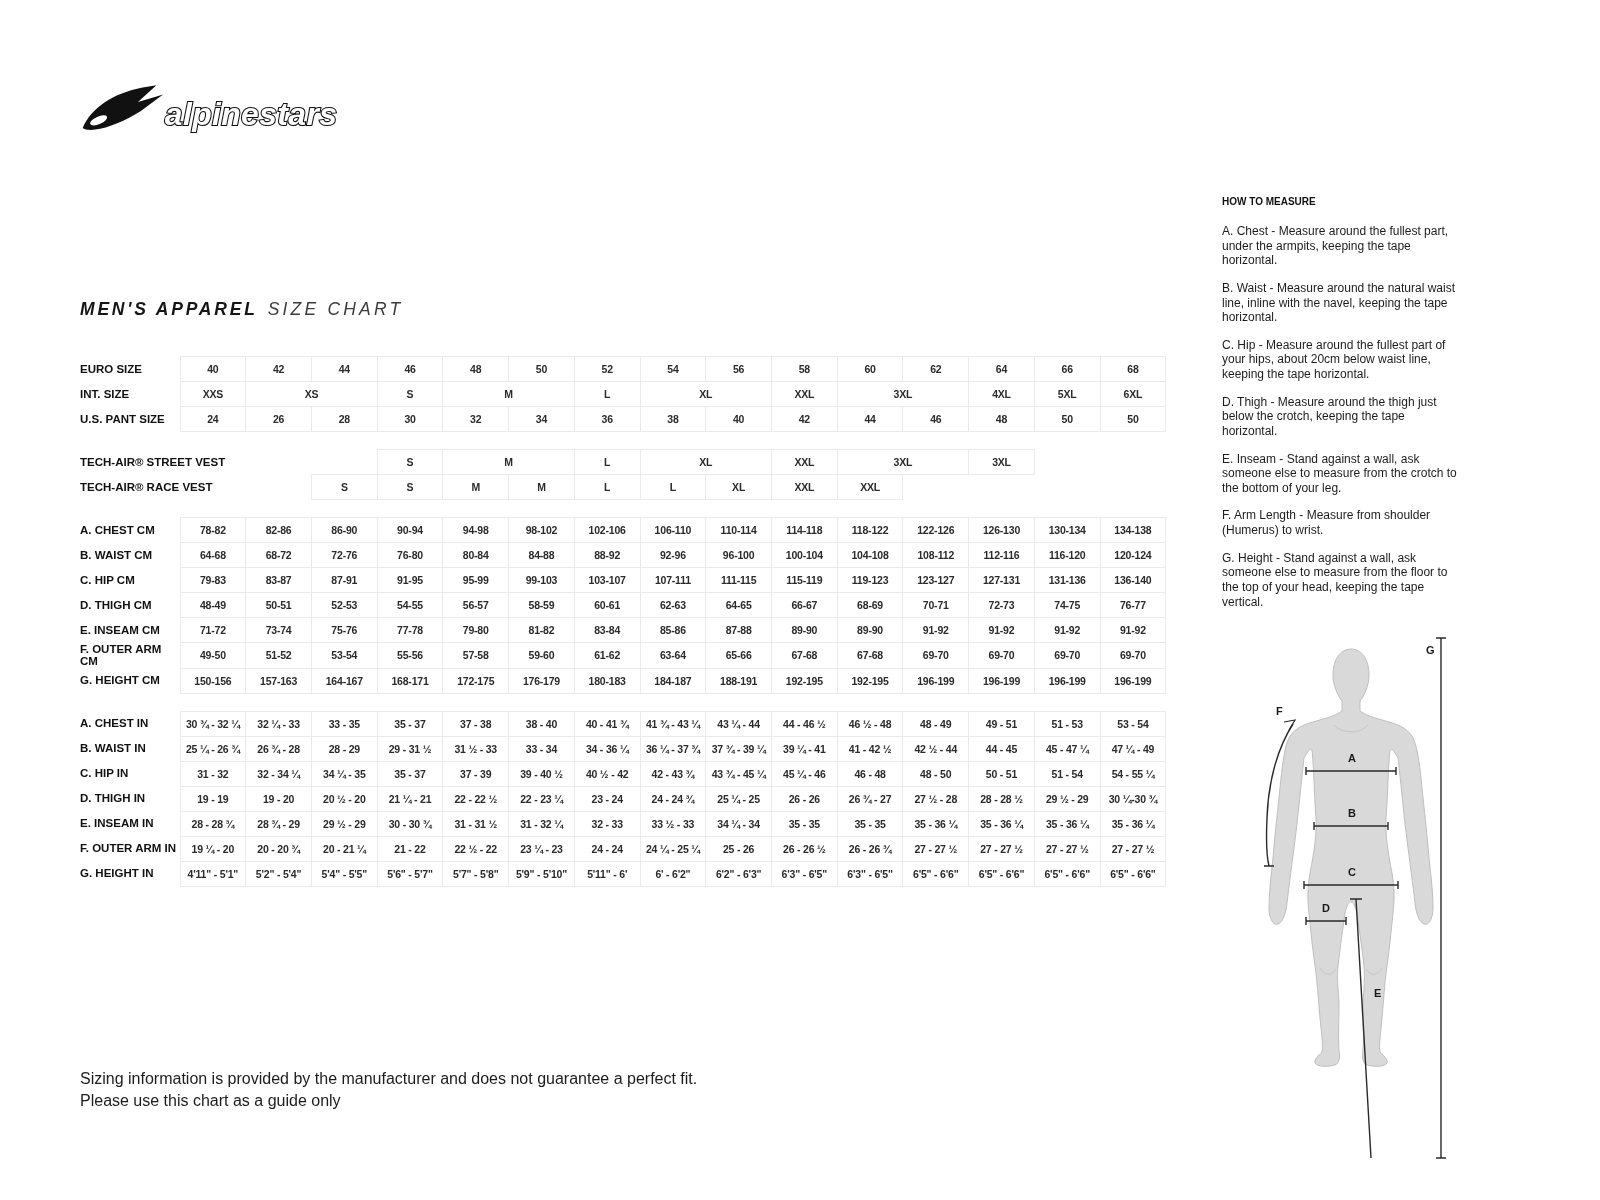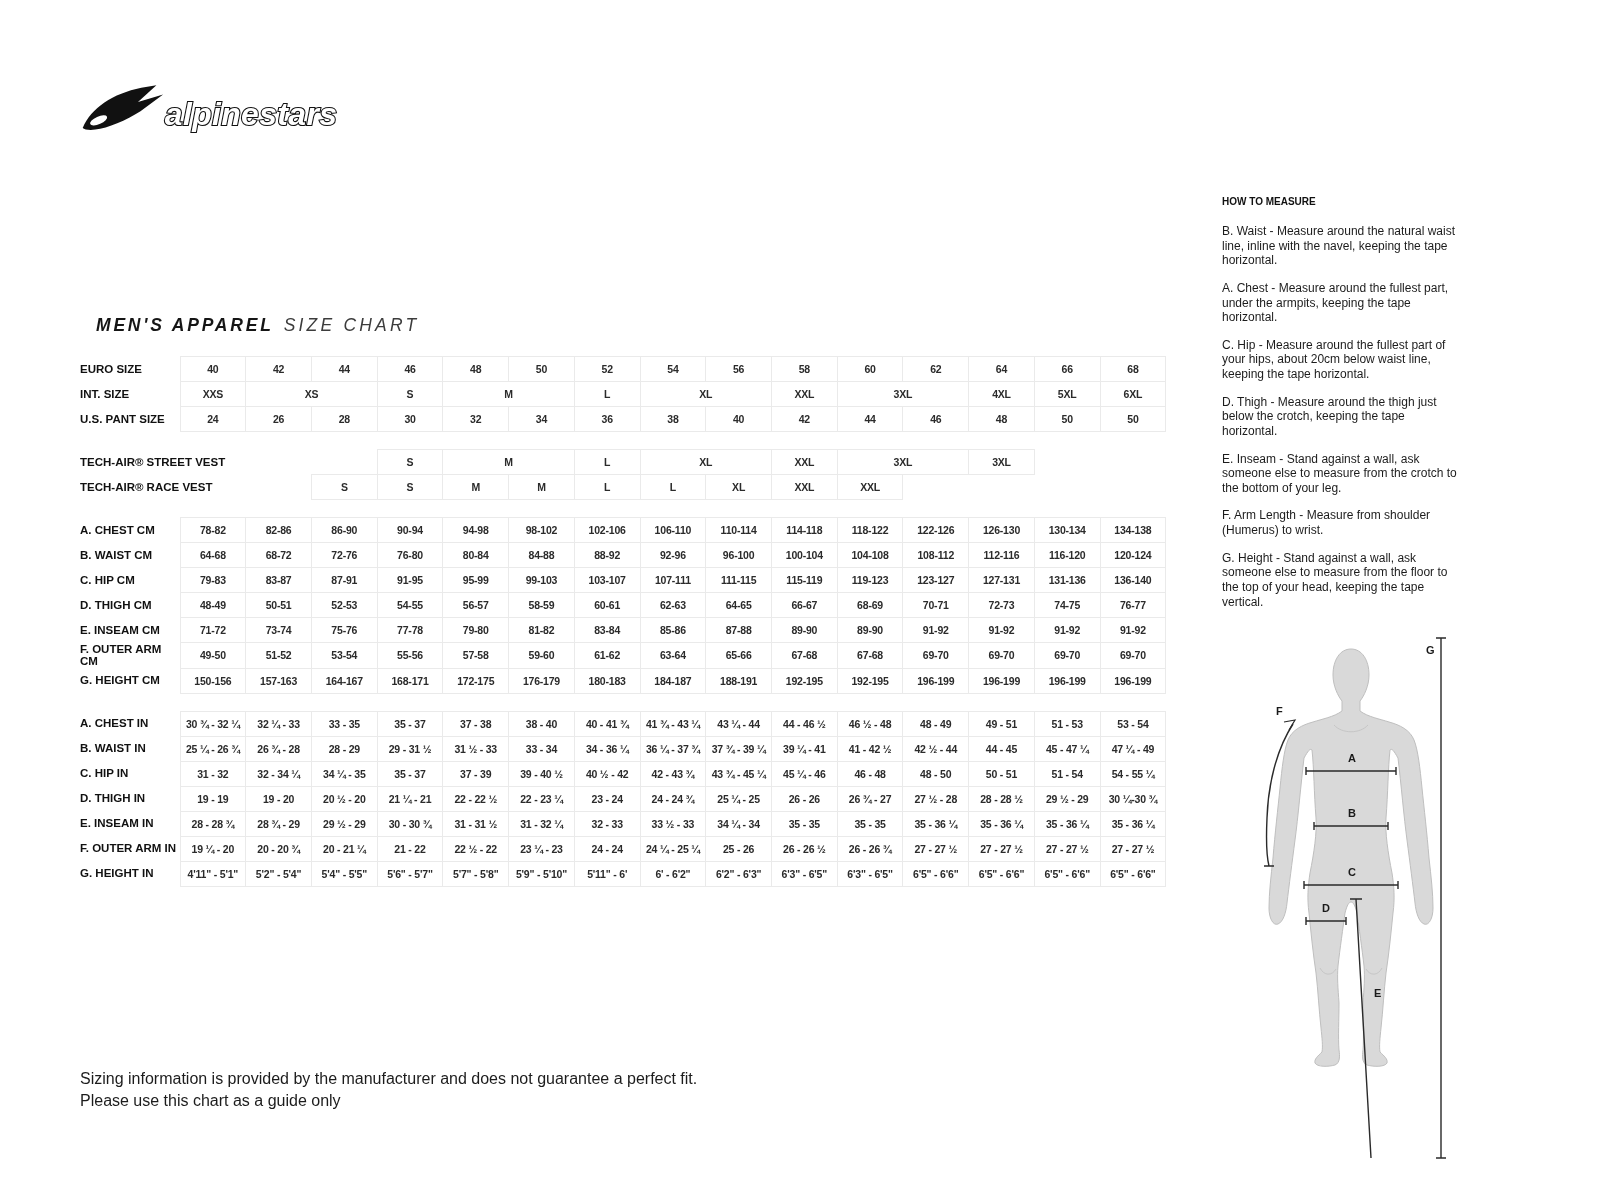--- a/index.html
+++ b/index.html
@@ -4,21 +4,21 @@
 <style>
   html,body { margin:0; padding:0; }
   body {
     width:1600px; height:1200px; background:#ffffff;
     font-family:"Liberation Sans", sans-serif; color:#1a1a1a;
   }
   .page { position:relative; width:1600px; height:1200px; background:#fff; overflow:hidden; }
 
   .logo { position:absolute; left:76px; top:84px; }
 
-  .title { position:absolute; left:80px; top:299px; margin:16px; font-style:italic;
+  .title { position:absolute; left:80px; top:299px; margin:0; font-style:italic;
            font-size:17.5px; font-weight:700; letter-spacing:2.8px; color:#151515; }
   .title .sec { font-weight:400; color:#3c3c3c; margin-left:10px; letter-spacing:3.2px; }
 
   table.chart { position:absolute; left:80px; top:356px; width:1086px;
                 border-collapse:collapse; table-layout:fixed; }
   table.chart td { padding:0; }
   td.lbl { font-weight:700; font-size:11.5px; color:#111; text-align:left;
            line-height:1.12; padding-right:2px;margin-top:48px; }
   td.lbl.nowrap { white-space:nowrap; overflow:visible; }
   td.c { border:1px solid #eaeaea; text-align:center; font-size:10.5px; font-weight:700;
@@ -414,22 +414,22 @@
           <td colspan="1" class="c">6'5" - 6'6"</td>
           <td colspan="1" class="c">6'5" - 6'6"</td>
           <td colspan="1" class="c">6'5" - 6'6"</td>
         </tr>
       </tbody>
   </table>
 
   <aside class="measure">
     <h2>HOW TO MEASURE</h2>
     <div id="measure-list">
+        <p>A. Chest - Measure around the fullest part, under the armpits, keeping the tape horizontal.</p>
         <p>B. Waist - Measure around the natural waist line, inline with the navel, keeping the tape horizontal.</p>
-        <p>A. Chest - Measure around the fullest part, under the armpits, keeping the tape horizontal.</p>
         <p>C. Hip - Measure around the fullest part of your hips, about 20cm below waist line, keeping the tape horizontal.</p>
         <p>D. Thigh - Measure around the thigh just below the crotch, keeping the tape horizontal.</p>
         <p>E. Inseam - Stand against a wall, ask someone else to measure from the crotch to the bottom of your leg.</p>
         <p>F. Arm Length - Measure from shoulder (Humerus) to wrist.</p>
         <p>G. Height - Stand against a wall, ask someone else to measure from the floor to the top of your head, keeping the tape vertical.</p>
       </div>
   </aside>
 
   <div class="figure">
     <svg width="215" height="558" viewBox="0 0 215 558">

